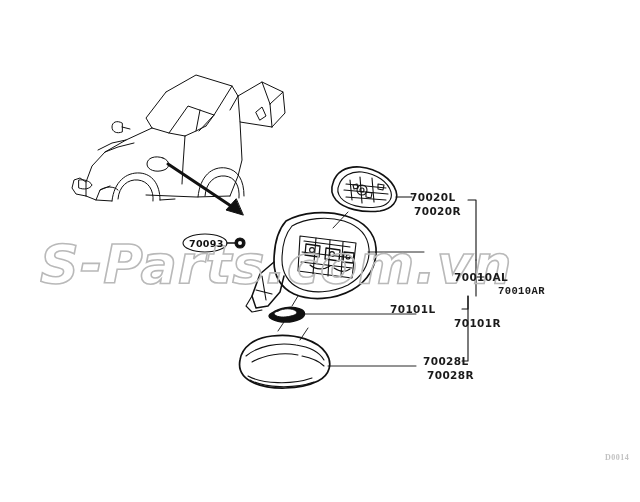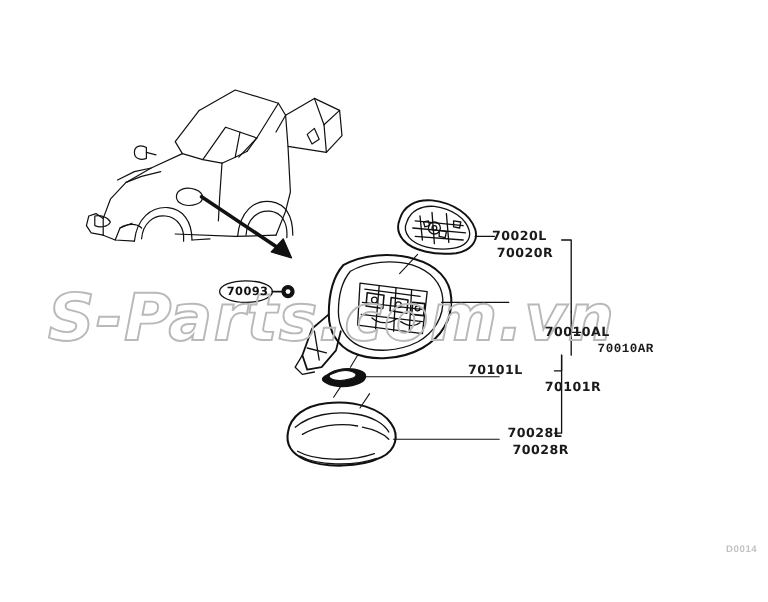--- a/index.html
+++ b/index.html
@@ -35,21 +35,21 @@
     position: absolute;
     font-family: "DejaVu Sans", sans-serif;
     font-size: 9.5px;
     font-weight: bold;
     color: #111111;
     letter-spacing: 0.3px;
     white-space: nowrap;
   }
   .corner-code {
     position: absolute;
-    font-family: Liberation Sans, sans-serif;
+    font-family: Liberation Serif, serif;
     font-size: 8px;
     font-weight: bold;
     color: #c2c2c2;
     letter-spacing: 0.5px;
     white-space: nowrap;
   }
   .watermark {
     position: absolute;
     left: 40px;
     top: 233px;

